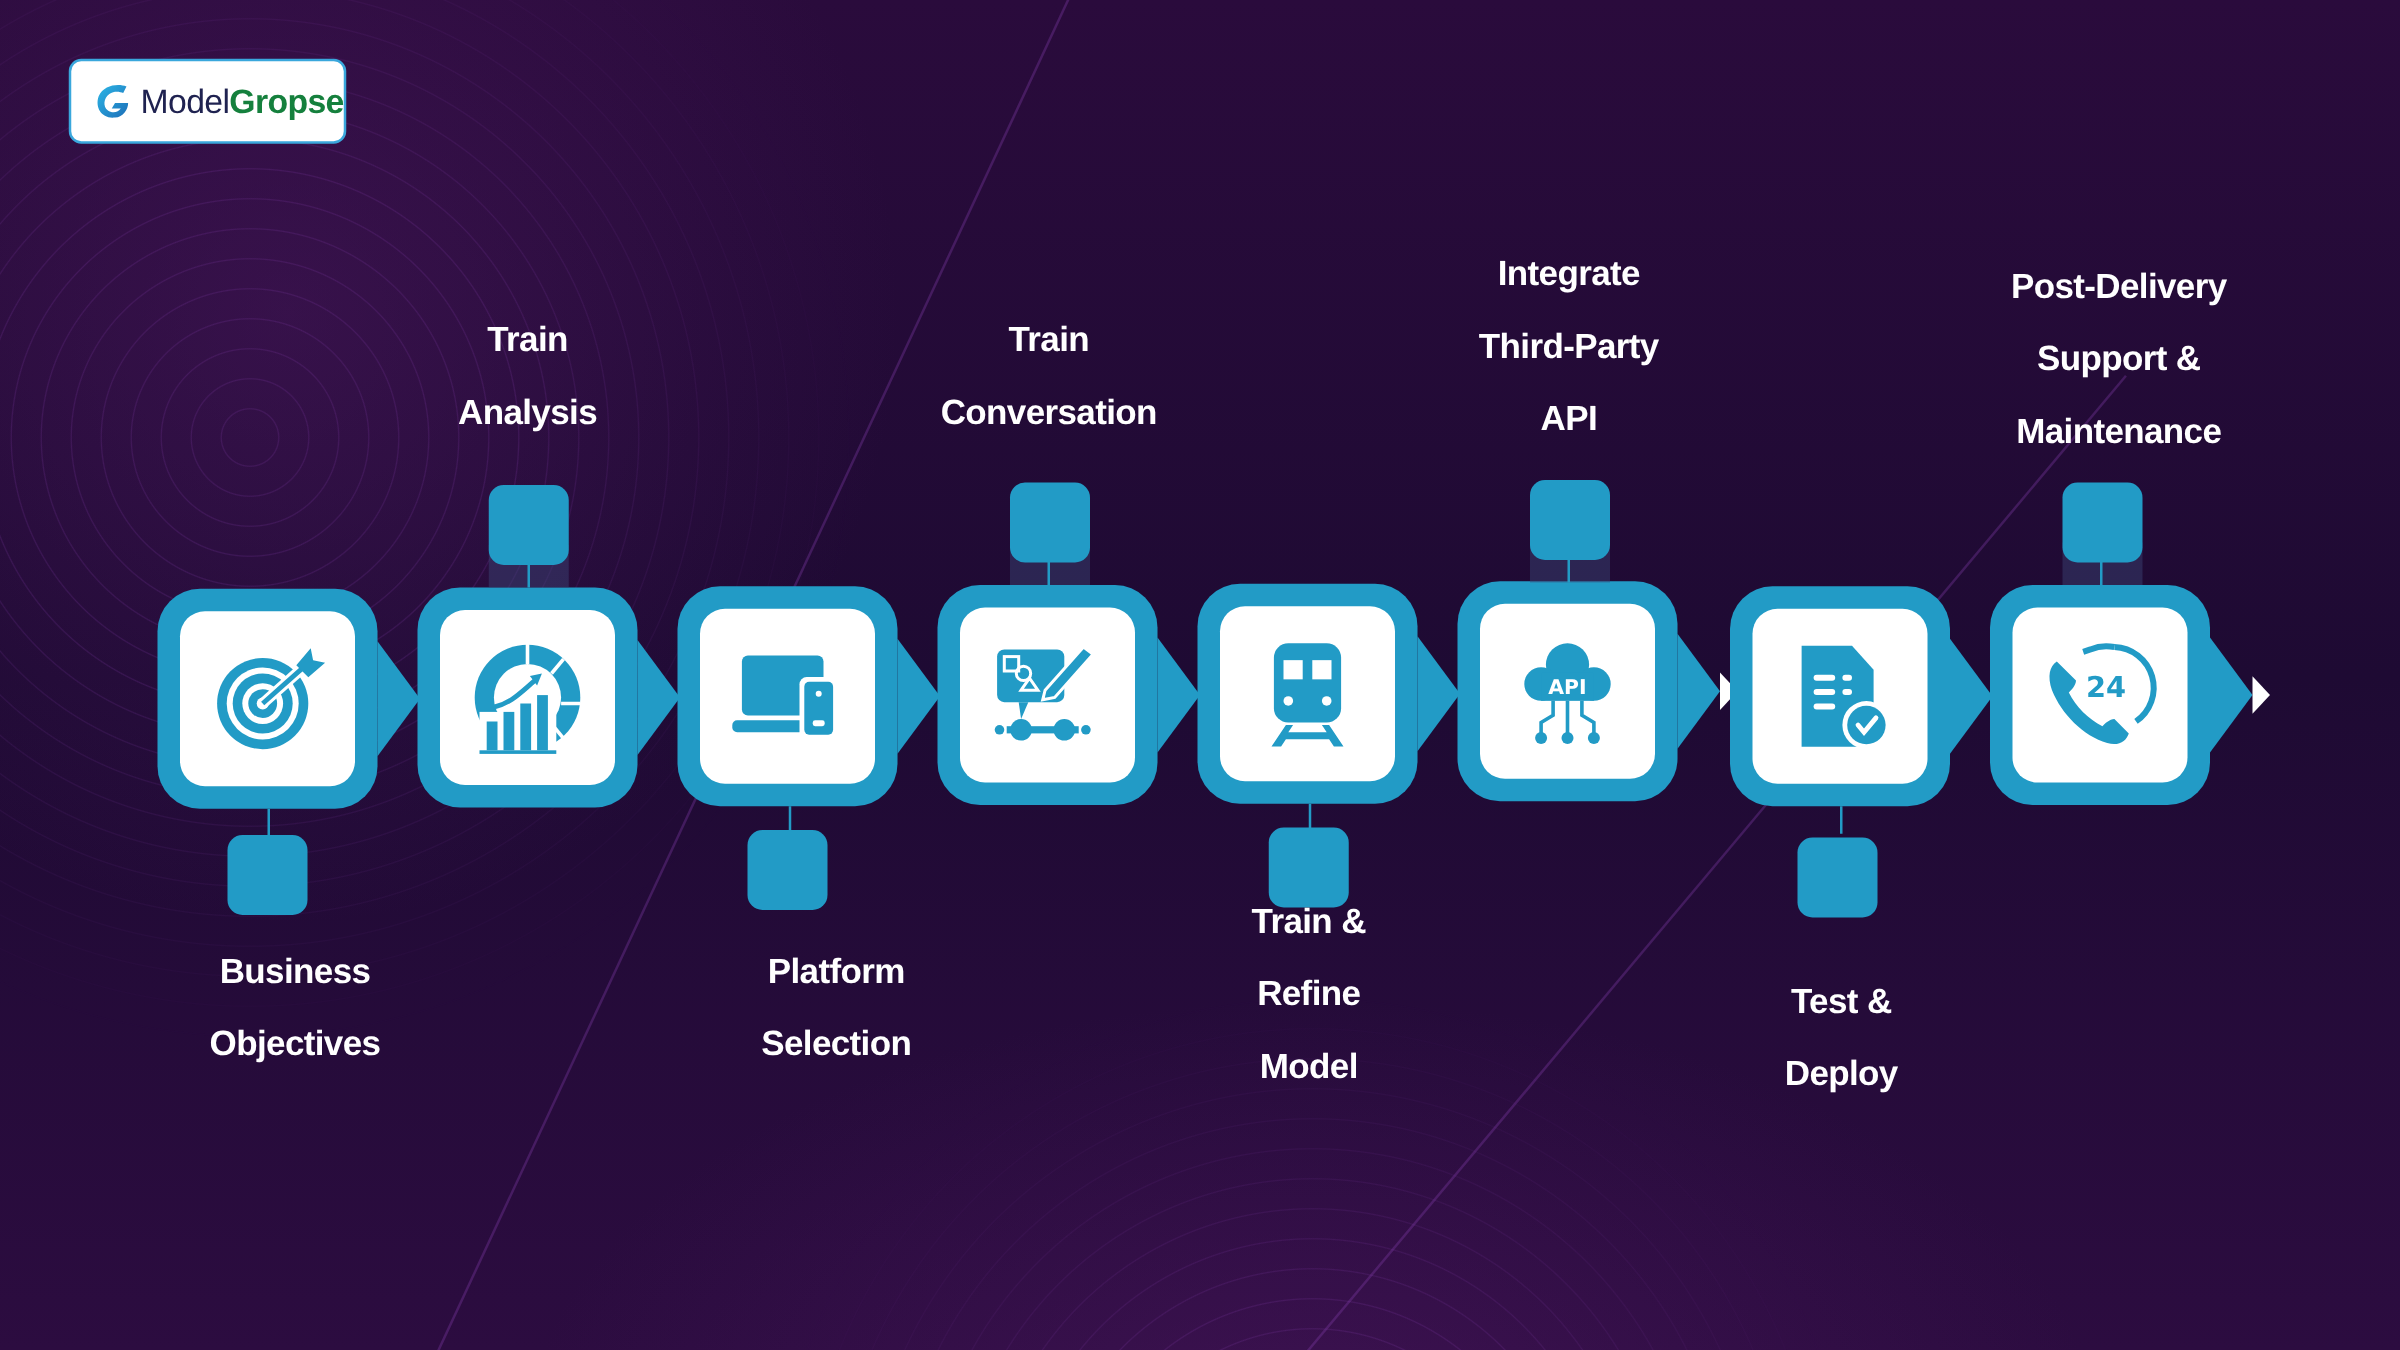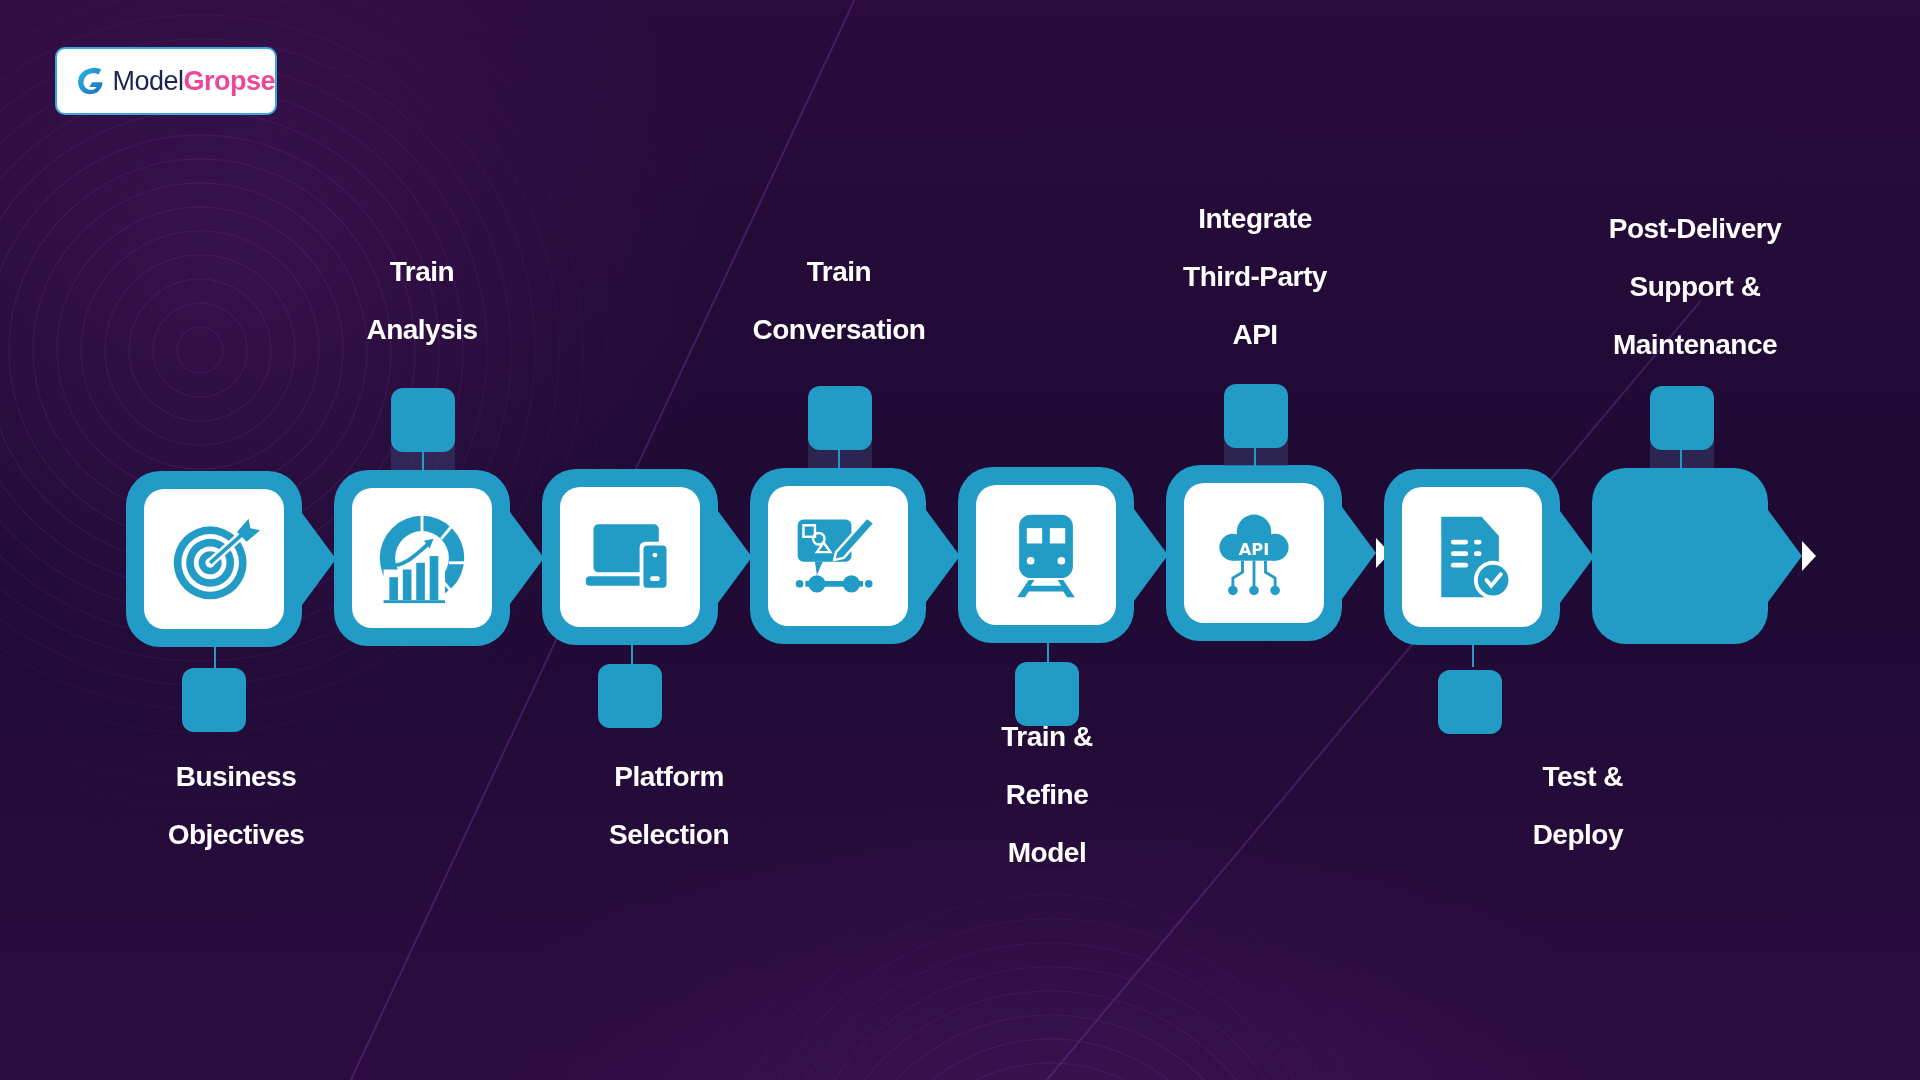--- a/index.html
+++ b/index.html
@@ -27,21 +27,21 @@
       transform-origin: top left; pointer-events: none;
     }
     .logo-box {
       position: absolute; left: 55px; top: 47px; width: 222px; height: 68px;
       background: #ffffff; border: 2px solid #3aa7dc; border-radius: 10px;
       display: flex; align-items: center; gap: 6px; padding-left: 18px; box-sizing: border-box;
     }
     .logo-mark { width: 46px; height: 46px; }
     .logo-text { font-size: 27px; letter-spacing: -0.5px; }
     .logo-tech { color: #1f2250; }
-    .logo-gropse { color: #ec4899; font-weight: bold; }
+    .logo-gropse { color: #15803d; font-weight: bold; }
 
     .step { position: absolute; width: 176px; height: 176px; }
     .step .frame {
       position: absolute; inset: 0; background: #229bc6; border-radius: 34px;
     }
     .step .inner {
       position: absolute; left: 18px; top: 18px; right: 18px; bottom: 18px;
       background: #ffffff; border-radius: 20px;
       display: flex; align-items: center; justify-content: center;
     }
@@ -256,27 +256,35 @@
       <rect x="52" y="44" width="8" height="5" rx="2.5" fill="#fff"></rect>
       <rect x="28" y="56" width="18" height="5" rx="2.5" fill="#fff"></rect>
       <circle cx="72" cy="74" r="20" fill="#fff"></circle>
       <circle cx="72" cy="74" r="16" fill="#229bc6"></circle>
       <path d="M65 74 L70 80 L80 68" stroke="#fff" stroke-width="4" fill="none" stroke-linecap="round"></path>
     </svg>
   </div>
 </div>
 <div class="tab-stem" style="left:1472px; top:645px; height:22px;"></div>
 <div class="tab" style="left:1438px; top:670px;"></div>
-<div class="label" style="left:1323px; top:748px; width:300px;text-align:right;">Test &amp;
+<div class="label" style="left:1323px; top:772px; width:300px;">Test &amp;
 Deploy</div>
 
 <div class="step" style="left:1592px; top:468px;">
   <div class="frame"></div>
   <div class="arrow">
       <div class="arrow-inner"></div>
     </div>
+  <div class="inner">
+    <svg viewBox="0 0 100 100">
+      <path d="M62 10 A34 34 0 0 1 80 72" stroke="#229bc6" stroke-width="5" fill="none"></path>
+      <path d="M36 14 L42 12 A34 34 0 0 1 62 10" stroke="#229bc6" stroke-width="5" fill="none" stroke-dasharray="0"></path>
+      <path d="M14 22 C8 26 6 34 10 46 C18 66 36 84 56 90 C66 93 72 88 74 82 L62 70 C58 70 54 74 52 76 C40 70 30 60 24 48 C26 46 30 42 30 38 Z" fill="#229bc6"></path>
+      <text x="55" y="52" text-anchor="middle" font-family="DejaVu Sans, sans-serif" font-weight="bold" font-size="24" fill="#229bc6">24</text>
+    </svg>
+  </div>
 </div>
 <div class="tab-shadow" style="left:1650px; top:434px; height:34px;"></div>
 <div class="tab-stem" style="left:1680px; top:448px; height:20px;"></div>
 <div class="tab" style="left:1650px; top:386px;"></div>
 <div class="label" style="left:1520px; top:200px; width:350px;">Post-Delivery
 Support &amp;
 Maintenance</div>
 
 </body></html>

